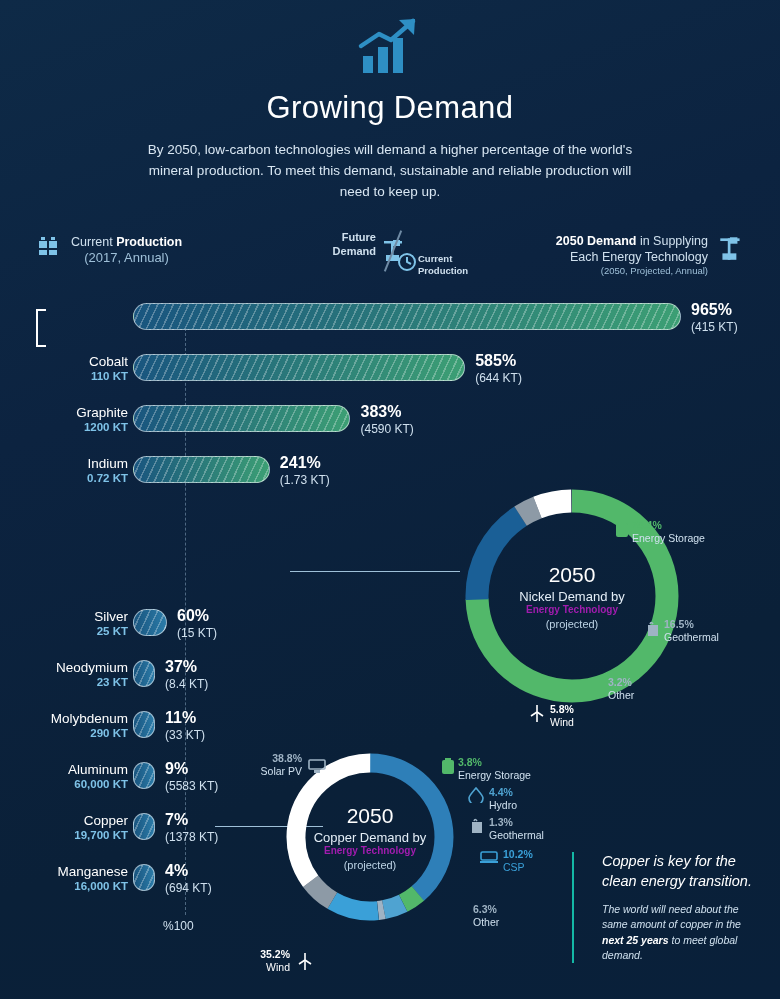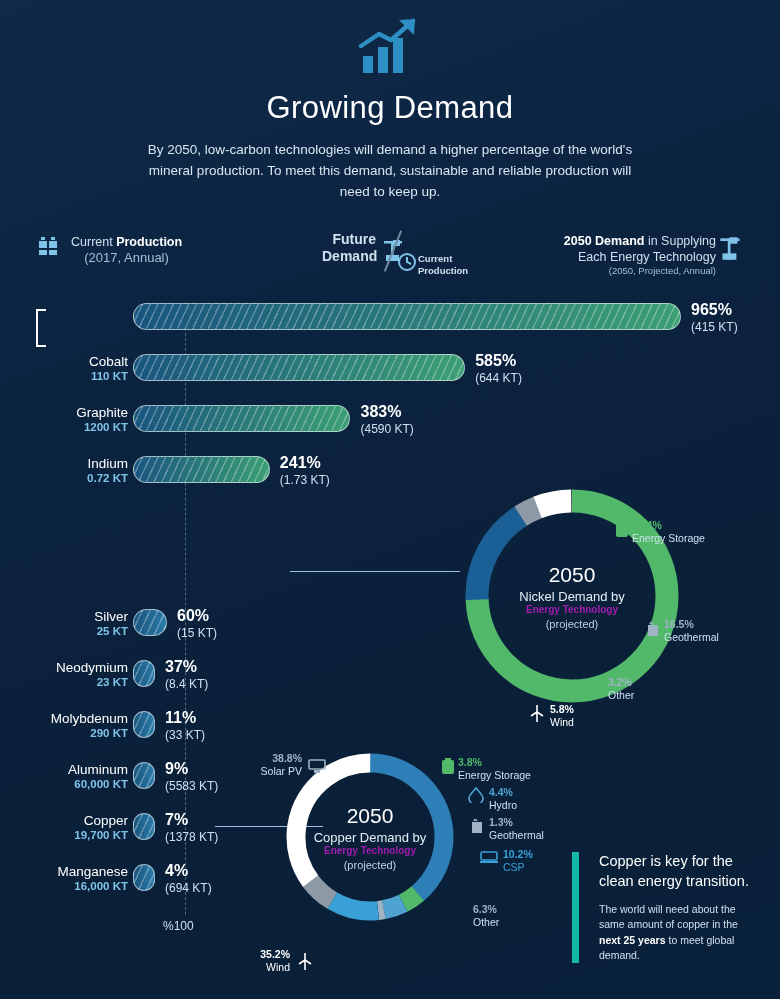--- a/index.html
+++ b/index.html
@@ -19,24 +19,24 @@
   .subtitle {
     text-align:center; font-size:13.5px; line-height:1.55; color:#d8e6f2;
     margin:14px auto 8px; width:500px; font-weight:400;
   }
   .legend-row { position:relative; height:58px; margin-top:22px; }
   .legend-left { position:absolute; left:38px; top:10px; display:flex; align-items:flex-start; gap:9px; }
   .legend-left .txt { font-size:12.5px; color:#cfe0ee; line-height:1.25; }
   .legend-left .txt b { font-weight:700; color:#ffffff; }
   .legend-left .sub { font-size:13px; color:#9fc0d8;text-align:center; }
   .legend-mid { position:absolute; left:322px; top:4px; width:180px; height:48px; }
-  .legend-mid .fd { position:absolute; left:0; top:2px; text-align:right; width:54px; font-size:14px; color:#cfe0ee; line-height:1.25; font-weight:700;}
+  .legend-mid .fd { position:absolute; left:0; top:2px; text-align:right; width:54px; font-size:11px; color:#cfe0ee; line-height:1.25; font-weight:700;}
   .legend-mid .cp { position:absolute; left:96px; top:24px; font-size:9.5px; color:#cfe0ee; line-height:1.25; font-weight:700;}
   .legend-mid .slash { position:absolute; left:70px; top:0px; width:2px; height:44px; background:#6f8ba5; transform:rotate(22deg); }
-  .legend-right { position:absolute; right:34px; top:8px; text-align:right; display:flex; align-items:flex-start;}
+  .legend-right { position:absolute; right:34px; top:8px; text-align:right; display:flex; gap:8px; align-items:flex-start;}
   .legend-right .txt { font-size:12.5px; color:#cfe0ee; line-height:1.3; }
   .legend-right .txt b { font-weight:700; color:#ffffff; }
   .legend-right .sub { font-size:9.5px; color:#9fc0d8; }
 
   
   .chart { position:relative; margin-top:2px; height:640px; }
   .row { position:absolute; left:0; width:100%; height:46px; }
   .rlabel { position:absolute; left:0; width:128px; text-align:right; }
   .rlabel .nm { font-size:13.5px; color:#ffffff; font-weight:400; }
   .rlabel .amt { font-size:11.5px; color:#7fc3e8; font-weight:700; margin-top:1px;}
@@ -56,21 +56,21 @@
   .dn-t2 { font-size:10px; color:#a21caf; font-weight:700;}
   .dn-t3 { font-size:11px; color:#bcd3e5; margin-top:3px;}
   .lbl { position:absolute; font-size:10.5px; line-height:1.25; }
   .lbl .p { font-weight:700; }
   .lbl .n { color:#cfe0ee; }
 
   .leader { position:absolute; background:#9fc0d8; height:1px; }
 
   .note {
     position:absolute; right:22px; bottom:36px; width:186px;
-    border-left:7px solid #14b8a6; padding-left:20px;
+    border-left:2px solid #14b8a6; padding-left:28px;font-style:italic;
   }
   .note h3 { font-size:14.5px; font-weight:400; color:#ffffff; line-height:1.35; }
   .note p { font-size:10.5px; color:#cfe0ee; line-height:1.45; margin-top:11px; }
   .note p b { font-weight:700; color:#ffffff; }
 </style>
 </head>
 <body>
 
 <div class="logo-wrap">
   <svg width="66" height="60" viewBox="0 0 66 60">

